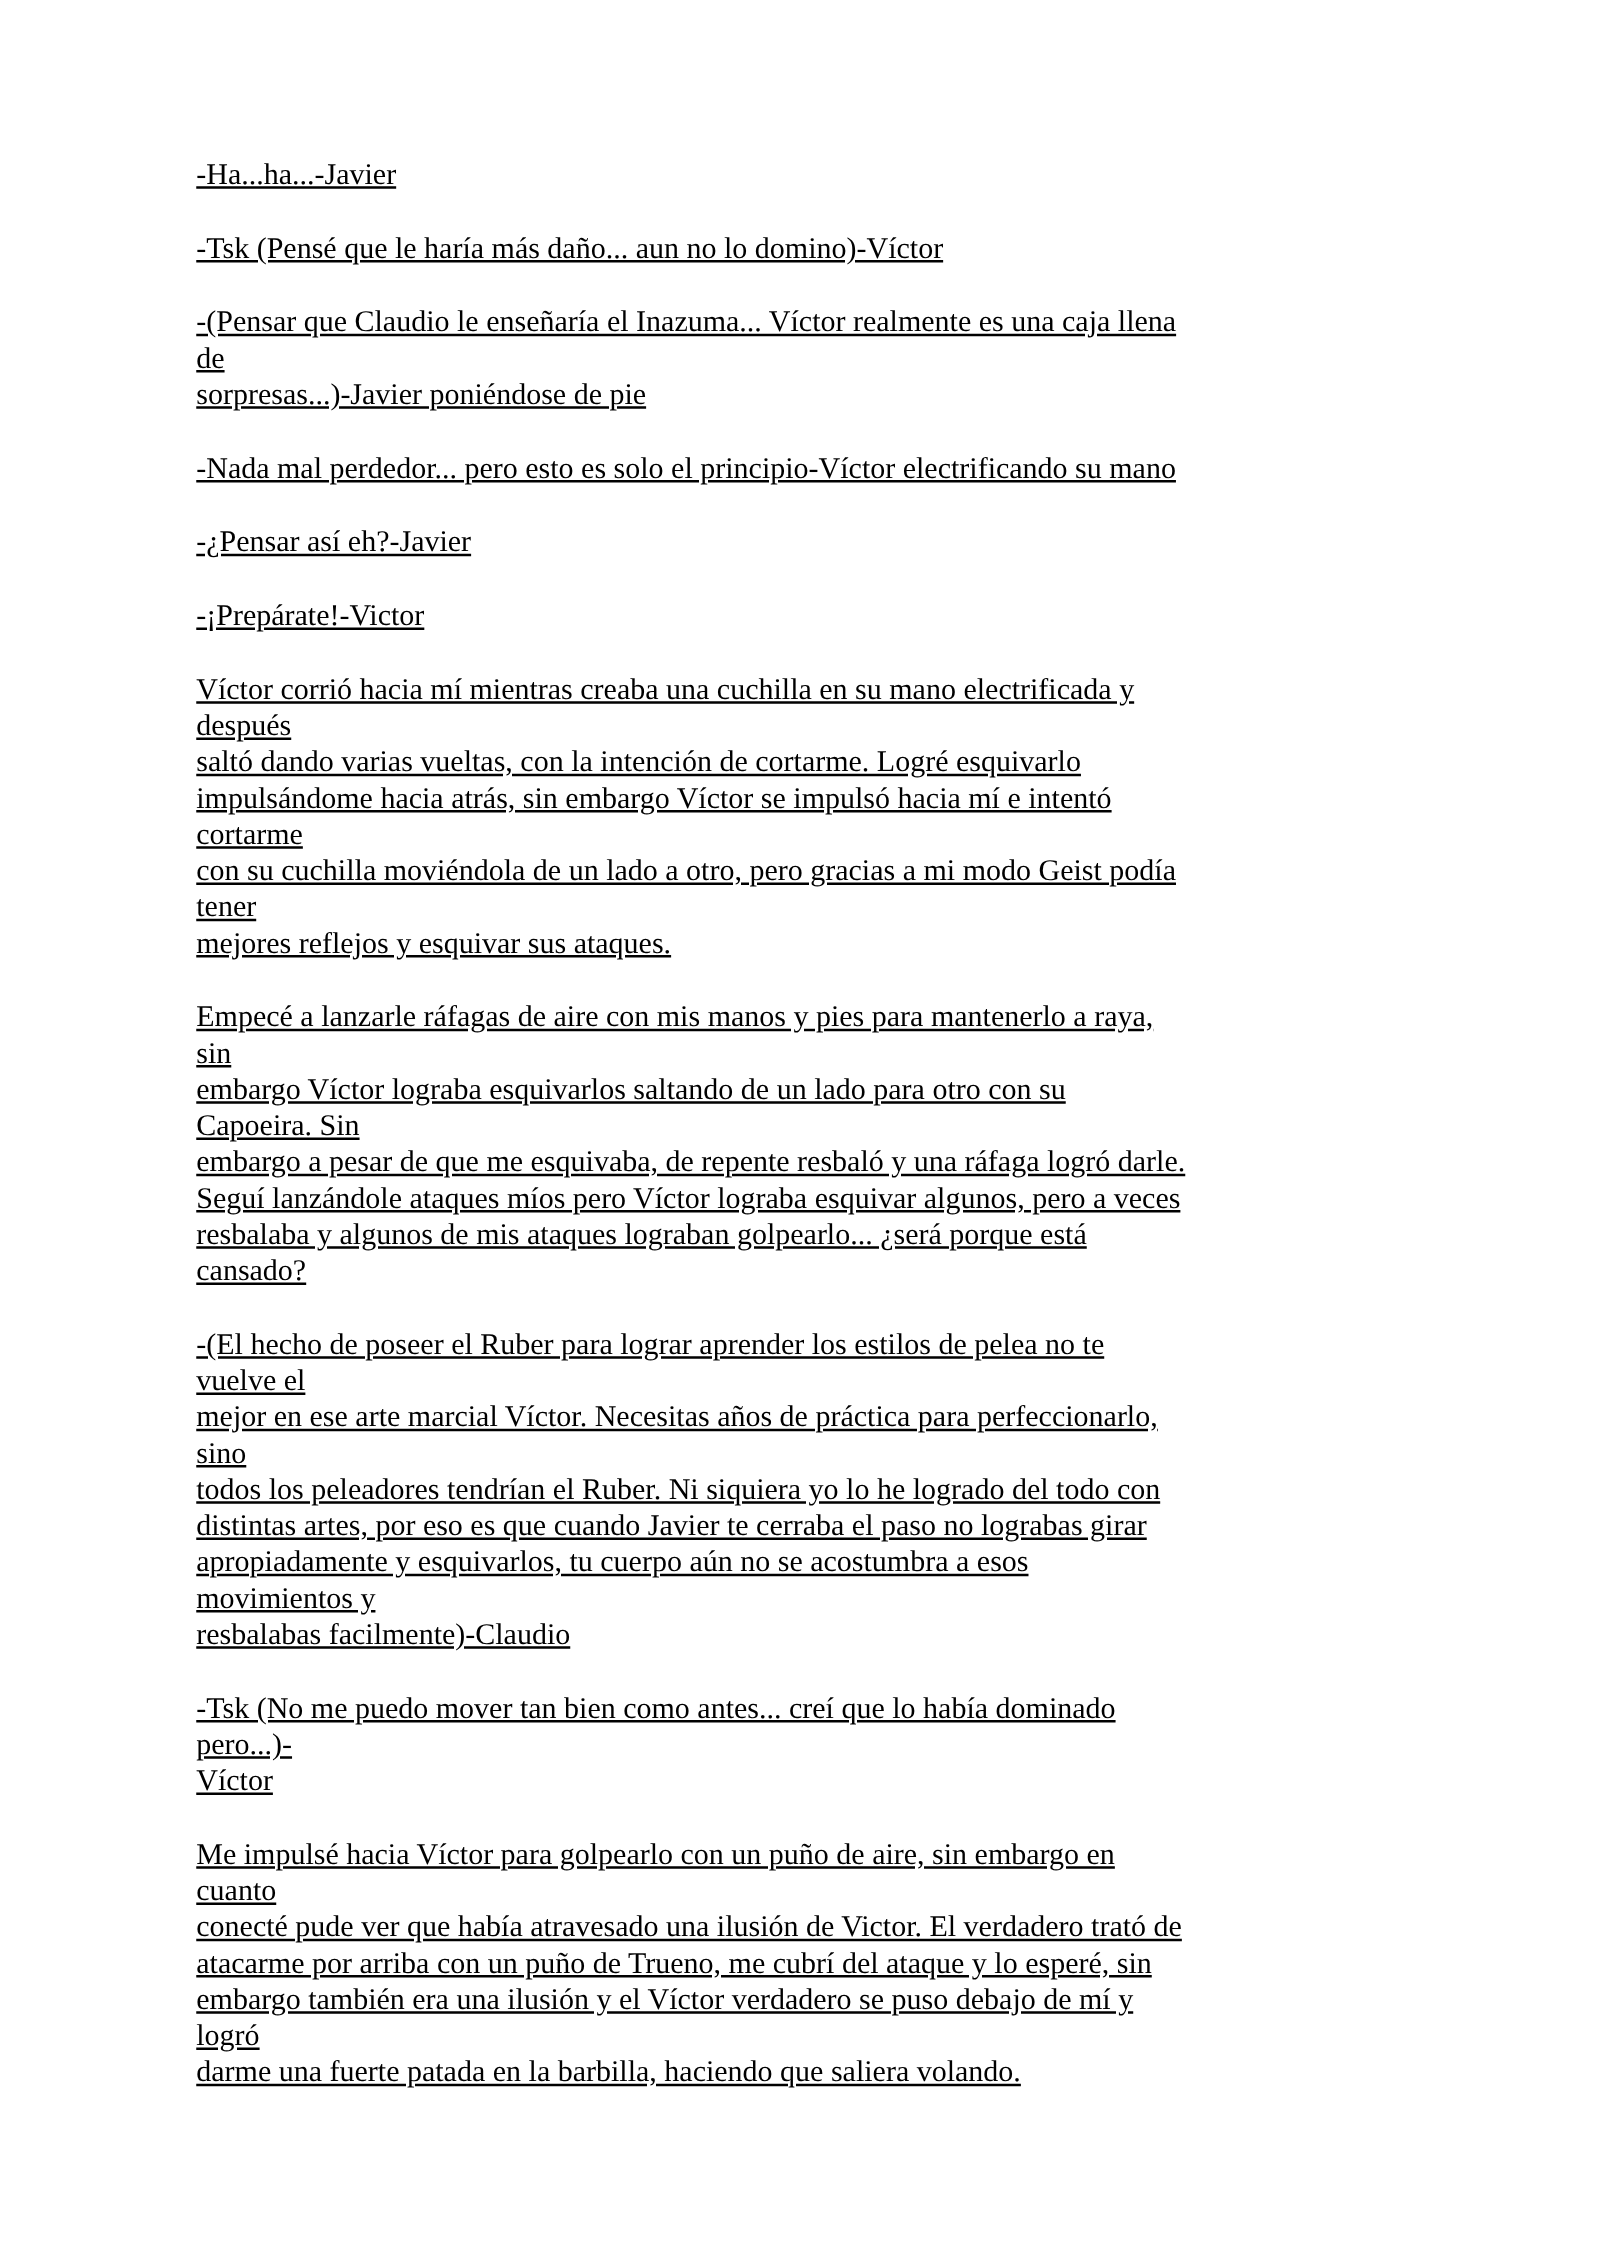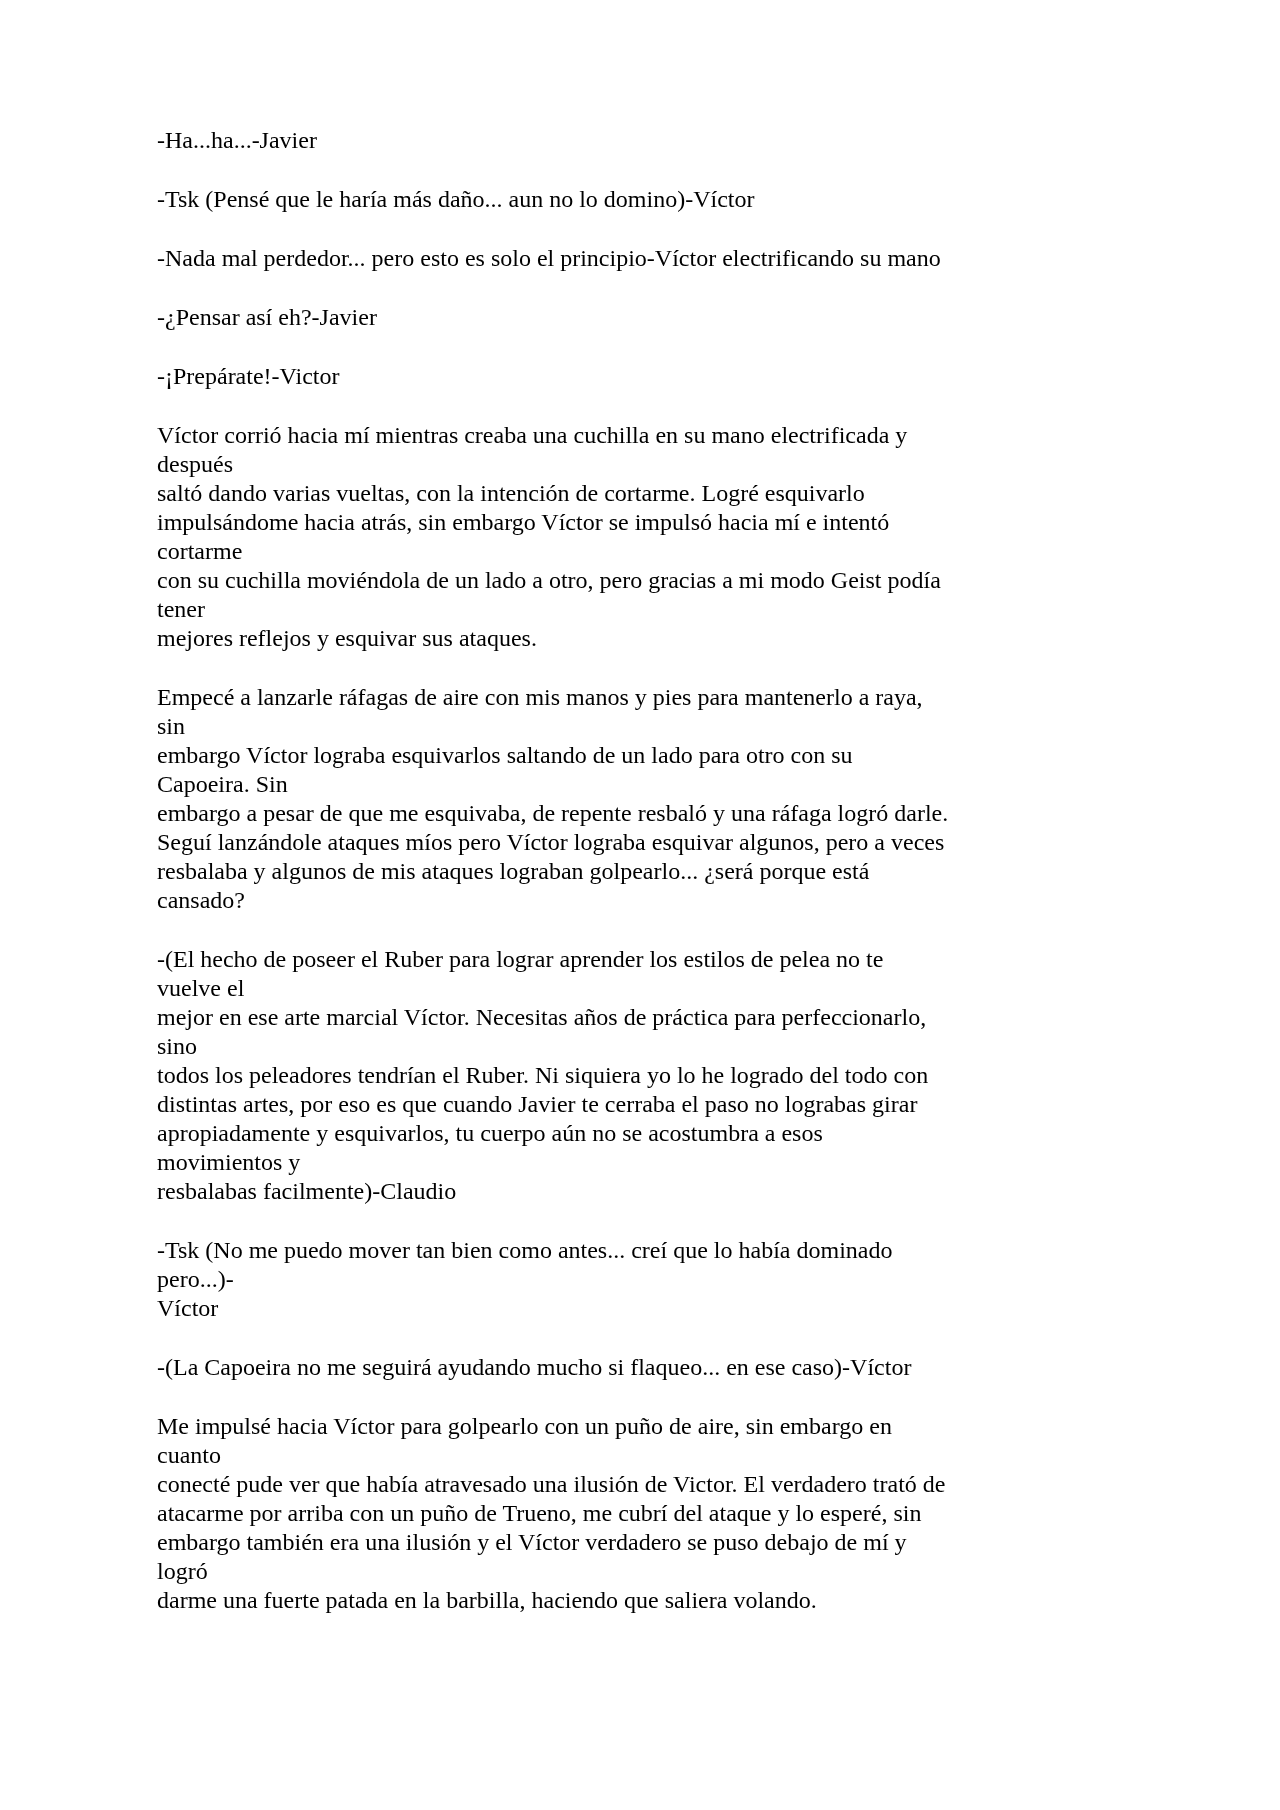--- a/index.html
+++ b/index.html
@@ -13,35 +13,38 @@
     font-family: "Liberation Serif", "DejaVu Serif", serif;
     color: #000000;
     overflow: hidden;
   }
   .page {
     box-sizing: border-box;
     width: 1280px;
     height: 1810px;
     padding: 126px 330px 0 157px;
     background: #ffffff;
+    text-decoration: underline;
   }
   .para {
     margin: 0 0 30px 0;
     font-size: 24px;
     line-height: 29px;
     white-space: pre-line;
     color: #000000;
   }
 </style>
 </head>
 <body>
 
 <div class="page">
   <p class="para">-Ha...ha...-Javier</p>
   <p class="para">-Tsk (Pensé que le haría más daño... aun no lo domino)-Víctor</p>
+  <p class="para">-(Pensar que Claudio le enseñaría el Inazuma... Víctor realmente es una caja llena de
+sorpresas...)-Javier poniéndose de pie</p>
   <p class="para">-Nada mal perdedor... pero esto es solo el principio-Víctor electrificando su mano</p>
   <p class="para">-¿Pensar así eh?-Javier</p>
   <p class="para">-¡Prepárate!-Victor</p>
   <p class="para">Víctor corrió hacia mí mientras creaba una cuchilla en su mano electrificada y después
 saltó dando varias vueltas, con la intención de cortarme. Logré esquivarlo
 impulsándome hacia atrás, sin embargo Víctor se impulsó hacia mí e intentó cortarme
 con su cuchilla moviéndola de un lado a otro, pero gracias a mi modo Geist podía tener
 mejores reflejos y esquivar sus ataques.</p>
   <p class="para">Empecé a lanzarle ráfagas de aire con mis manos y pies para mantenerlo a raya, sin
 embargo Víctor lograba esquivarlos saltando de un lado para otro con su Capoeira. Sin
@@ -49,20 +52,19 @@
 Seguí lanzándole ataques míos pero Víctor lograba esquivar algunos, pero a veces
 resbalaba y algunos de mis ataques lograban golpearlo... ¿será porque está cansado?</p>
   <p class="para">-(El hecho de poseer el Ruber para lograr aprender los estilos de pelea no te vuelve el
 mejor en ese arte marcial Víctor. Necesitas años de práctica para perfeccionarlo, sino
 todos los peleadores tendrían el Ruber. Ni siquiera yo lo he logrado del todo con
 distintas artes, por eso es que cuando Javier te cerraba el paso no lograbas girar
 apropiadamente y esquivarlos, tu cuerpo aún no se acostumbra a esos movimientos y
 resbalabas facilmente)-Claudio</p>
   <p class="para">-Tsk (No me puedo mover tan bien como antes... creí que lo había dominado pero...)-
 Víctor</p>
-  <p class="para">-(La Capoeira no me seguirá ayudando mucho si flaqueo... en ese caso)-Víctor</p>
   <p class="para">Me impulsé hacia Víctor para golpearlo con un puño de aire, sin embargo en cuanto
 conecté pude ver que había atravesado una ilusión de Victor. El verdadero trató de
 atacarme por arriba con un puño de Trueno, me cubrí del ataque y lo esperé, sin
 embargo también era una ilusión y el Víctor verdadero se puso debajo de mí y logró
 darme una fuerte patada en la barbilla, haciendo que saliera volando.</p>
 
 </div>
 
 </body></html>

